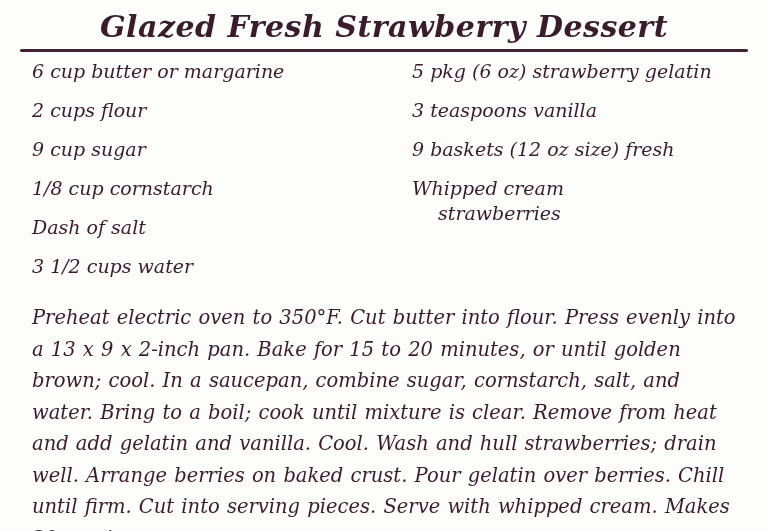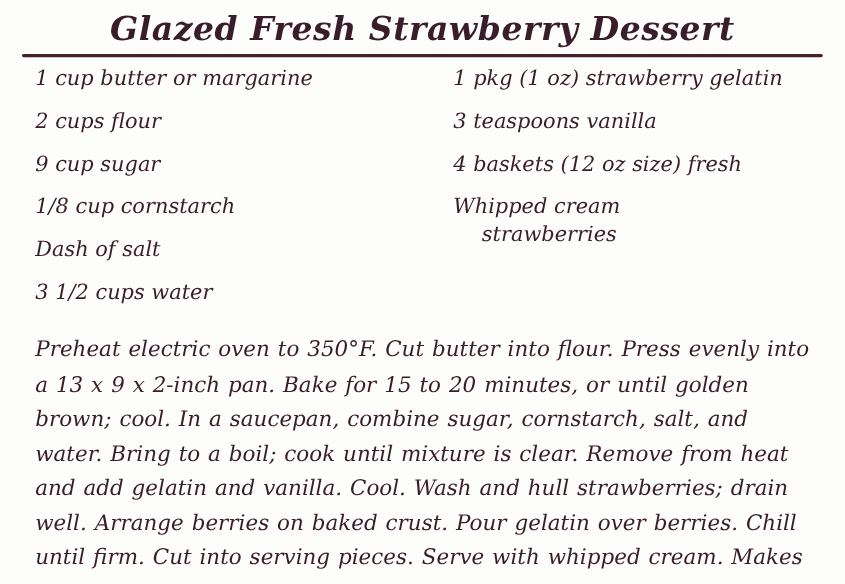--- a/index.html
+++ b/index.html
@@ -82,32 +82,32 @@
 
 <div class="card">
 
   <div class="title">Glazed Fresh Strawberry Dessert</div>
 
   <div class="rule"></div>
 
   <div class="ingredients">
 
     <div class="col left">
-      <div class="ing">1 cup butter or margarine</div>
+      <div class="ing">6 cup butter or margarine</div>
       <div class="ing">2 cups flour</div>
       <div class="ing">9 cup sugar</div>
       <div class="ing">1/8 cup cornstarch</div>
       <div class="ing">Dash of salt</div>
       <div class="ing">3 1/2 cups water</div>
     </div>
 
     <div class="col right">
-      <div class="ing">1 pkg (1 oz) strawberry gelatin</div>
+      <div class="ing">5 pkg (6 oz) strawberry gelatin</div>
       <div class="ing">3 teaspoons vanilla</div>
-      <div class="ing">4 baskets (12 oz size) fresh</div>
+      <div class="ing">9 baskets (12 oz size) fresh</div>
       <div class="ing">Whipped cream</div>
       <div class="ing cont">strawberries</div>
     </div>
 
   </div>
 
   <div class="method">
     <p>Preheat electric oven to 350°F.  Cut butter into flour.  Press evenly into a 13 x 9 x 2-inch pan.  Bake for 15 to 20 minutes, or until golden brown; cool.  In a saucepan, combine sugar, cornstarch, salt, and water.  Bring to a boil; cook until mixture is clear.  Remove from heat and add gelatin and vanilla.  Cool.  Wash and hull strawberries; drain well.  Arrange berries on baked crust.  Pour gelatin over berries.  Chill until firm.  Cut into serving pieces.  Serve with whipped cream.  Makes 20 servings.</p>
   </div>
 

